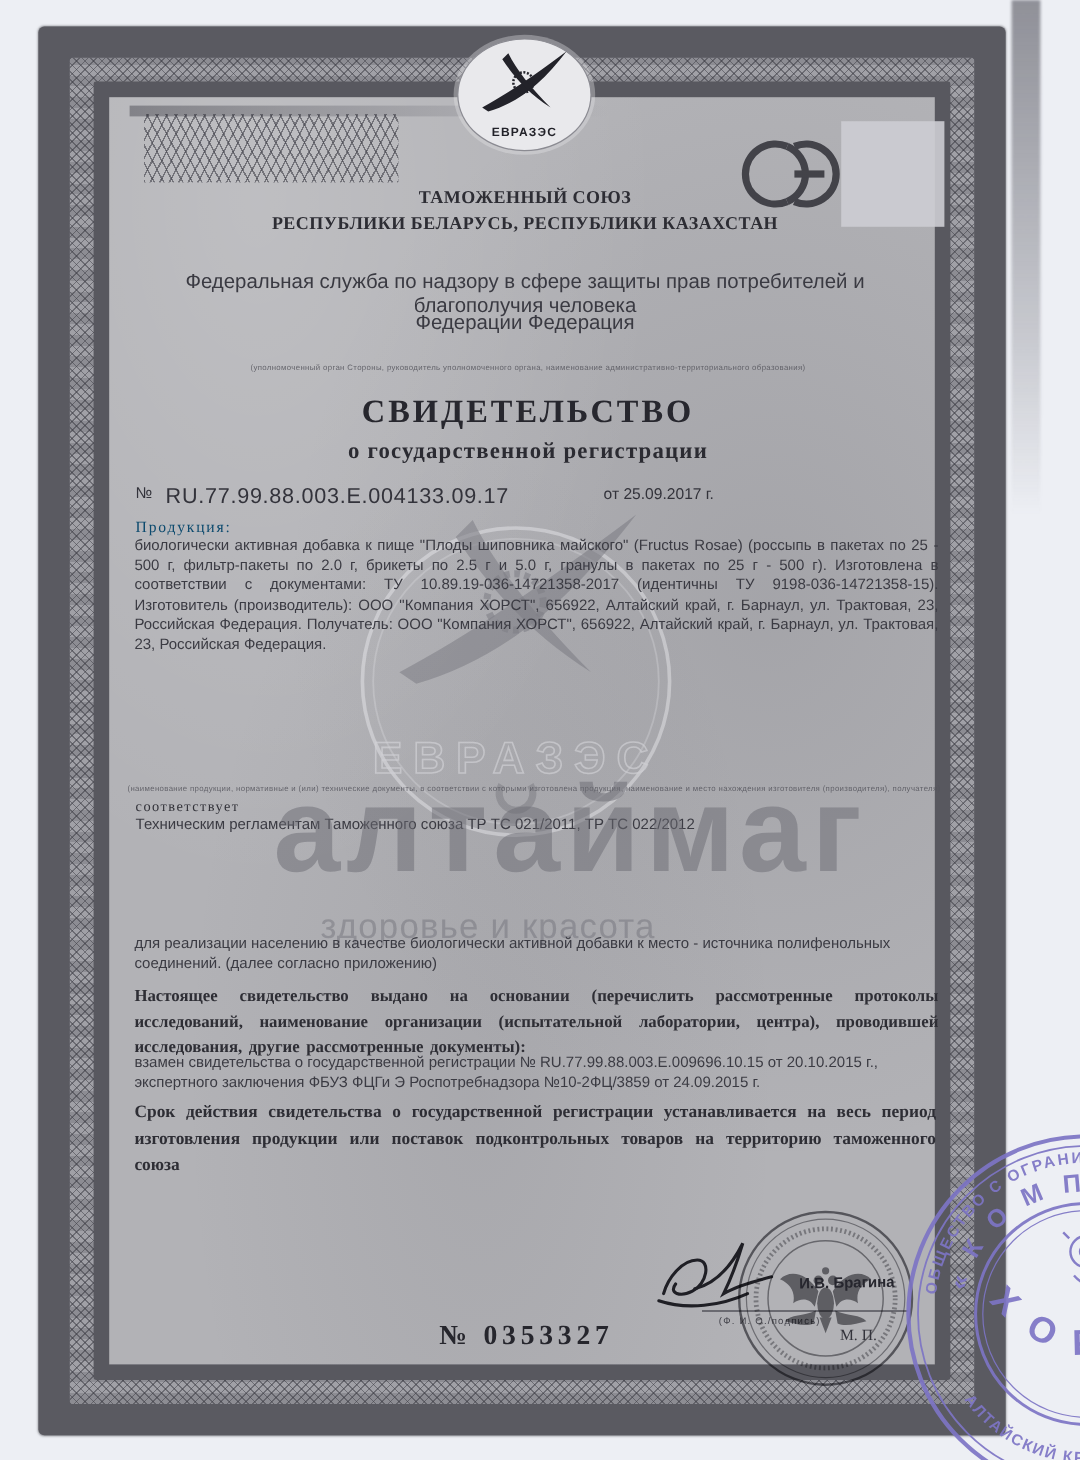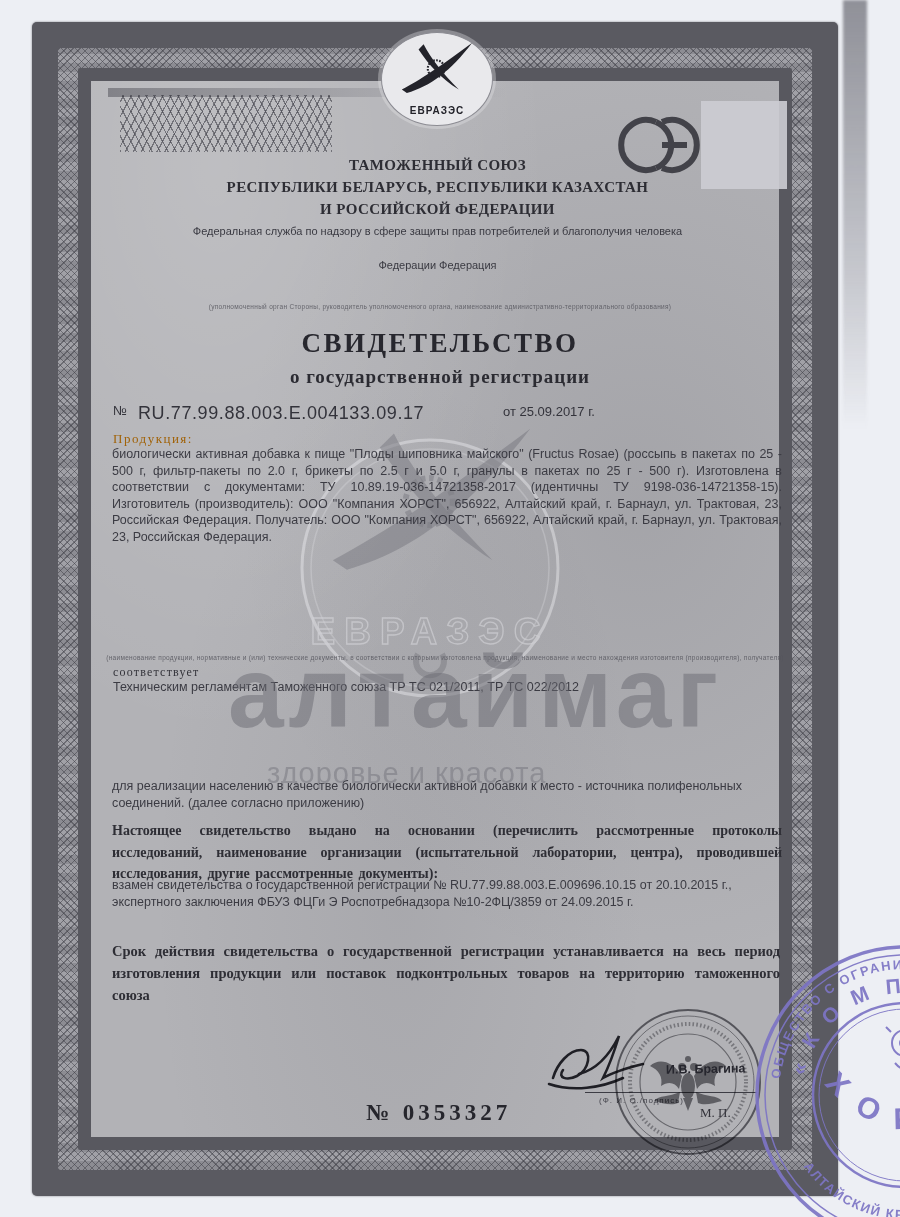--- a/index.html
+++ b/index.html
@@ -38,21 +38,21 @@
       radial-gradient(ellipse at 80% 40%, rgba(80,80,88,.14), transparent 52%),
       radial-gradient(ellipse at 45% 78%, rgba(82,82,90,.10), transparent 46%);
   }
 
   
   .abs{position:absolute;}
   .ser{font-family:"Liberation Serif", serif;}
   .san{font-family:"Liberation Sans", sans-serif;}
   .ctr{text-align:center;}
   .hdr-b{font-weight:bold;color:#2d2d34;font-size:15px;letter-spacing:.4px;}
-  .hdr-s{color:#3a3a42;font-size:11px;}
+  .hdr-s{color:#3a3a42;font-size:17px;}
   .fine{font-size:6.5px;color:#55555d;letter-spacing:.3px;opacity:.85;white-space:nowrap;}
   .just{text-align:justify;text-align-last:left;}
   .bserif{font-weight:bold;color:#2e2e35;font-size:14.5px;line-height:21px;}
   .body-sans{color:#3b3b43;font-size:12.5px;line-height:16.5px;}
 
   .mesh{
     position:absolute;left:120px;top:95px;width:212px;height:57px;
     background-image:
       repeating-linear-gradient(62deg, rgba(55,55,64,.65) 0 1.2px, transparent 1.2px 7px),
       repeating-linear-gradient(-62deg, rgba(55,55,64,.65) 0 1.2px, transparent 1.2px 7px);
@@ -131,21 +131,20 @@
       <path d="M 52,14 A 25 25 0 1 0 52,60"></path>
       <path d="M 52,14 A 25 25 0 0 1 52,60"></path>
       <path d="M 58,14 A 25 25 0 1 1 58,60"></path>
       <line x1="58" y1="37" x2="83" y2="37"></line>
     </g>
   </svg>
   <div class="patch"></div>
 
   <div class="abs ser ctr hdr-b" style="left:140px;top:157px;width:595px;">ТАМОЖЕННЫЙ СОЮЗ</div>
   <div class="abs ser ctr hdr-b" style="left:140px;top:179px;width:595px;">РЕСПУБЛИКИ БЕЛАРУСЬ, РЕСПУБЛИКИ КАЗАХСТАН</div>
-  <div class="abs ser ctr hdr-b" style="left:140px;top:201px;width:595px;">И РОССИЙСКОЙ ФЕДЕРАЦИИ</div>
   <div class="abs san ctr hdr-s" style="left:120px;top:225px;width:635px;">Федеральная служба по надзору в сфере защиты прав потребителей и благополучия человека</div>
   <div class="abs san ctr hdr-s" style="left:120px;top:259px;width:635px;">Федерации Федерация</div>
   <div class="abs ctr fine" style="left:110px;top:303px;width:660px;">(уполномоченный орган Стороны, руководитель уполномоченного органа, наименование административно-территориального образования)</div>
 
   <div class="abs ser ctr" style="left:200px;top:328px;width:480px;font-weight:bold;font-size:27px;letter-spacing:2.5px;color:#27272e;">СВИДЕТЕЛЬСТВО</div>
   <div class="abs ser ctr" style="left:200px;top:366px;width:480px;font-weight:bold;font-size:19px;letter-spacing:1px;color:#2b2b32;">о государственной регистрации</div>
 
   <div class="abs san" style="left:113px;top:403px;font-size:13px;color:#33333b;">№</div>
   <div class="abs san" style="left:138px;top:403px;font-size:18px;letter-spacing:.6px;color:#33333b;">RU.77.99.88.003.E.004133.09.17</div>
   <div class="abs san" style="left:503px;top:404px;font-size:13px;color:#33333b;">от 25.09.2017 г.</div>
@@ -155,36 +154,36 @@
     <circle cx="158" cy="150" r="119" fill="none" stroke="rgba(236,236,240,.45)" stroke-width="1.5"></circle>
     <g transform="translate(42,6) scale(2.35)" fill="rgba(92,92,101,.6)">
       <path d="M 8,58 C 30,46 52,32 92,2 C 66,36 42,54 14,62 Z"></path>
       <path d="M 34,4 C 42,20 56,38 76,58 C 54,44 40,28 28,10 Z"></path>
       <circle cx="49" cy="33" r="10" fill="none" stroke="rgba(92,92,101,.6)" stroke-width="2.5" stroke-dasharray="2 1.6"></circle>
     </g>
     <text x="158" y="226" text-anchor="middle" font-family="Liberation Sans, sans-serif" font-weight="bold" font-size="37" letter-spacing="9" fill="none" stroke="rgba(238,238,242,.7)" stroke-width="1.3">ЕВРАЗЭС</text>
     <path d="M 146,236 A 14 14 0 1 0 170,236" fill="none" stroke="rgba(92,92,101,.55)" stroke-width="6"></path>
   </svg>
 
-  <div class="abs ser" style="left:113px;top:431px;font-size:13px;letter-spacing:1.5px;color:#a16207;">Продукция:</div>
+  <div class="abs ser" style="left:113px;top:431px;font-size:13px;letter-spacing:1.5px;color:#0c4a6e;">Продукция:</div>
   <div class="abs san just body-sans" style="left:112px;top:446px;width:670px;">биологически активная добавка к пище "Плоды шиповника майского" (Fructus Rosae) (россыпь в пакетах по 25 - 500 г, фильтр-пакеты по 2.0 г, брикеты по 2.5 г и 5.0 г, гранулы в пакетах по 25 г - 500 г). Изготовлена в соответствии с документами: ТУ 10.89.19-036-14721358-2017 (идентичны ТУ 9198-036-14721358-15). Изготовитель (производитель): ООО "Компания ХОРСТ", 656922, Алтайский край, г. Барнаул, ул. Трактовая, 23, Российская Федерация. Получатель: ООО "Компания ХОРСТ", 656922, Алтайский край, г. Барнаул, ул. Трактовая, 23, Российская Федерация.</div>
   <div class="abs ctr fine" style="left:100px;top:654px;width:690px;">(наименование продукции, нормативные и (или) технические документы, в соответствии с которыми изготовлена продукция, наименование и место нахождения изготовителя (производителя), получателя)</div>
 
   <div class="abs ser" style="left:113px;top:665px;font-size:12px;letter-spacing:1.2px;color:#33333a;">соответствует</div>
   <div class="abs san body-sans" style="left:113px;top:679px;width:670px;">Техническим регламентам Таможенного союза ТР ТС 021/2011, ТР ТС 022/2012</div>
 
   <div class="wm-site">алтаймаг</div>
 
   <div class="wm-site-sub">здоровье и красота</div>
   <div class="abs san body-sans" style="left:112px;top:778px;width:655px;">для реализации населению в качестве биологически активной добавки к место - источника полифенольных соединений. (далее согласно приложению)</div>
 
   <div class="abs ser just bserif" style="left:112px;top:820px;width:670px;word-spacing:2px;font-size:14px;line-height:21.5px;">Настоящее свидетельство выдано на основании (перечислить рассмотренные протоколы исследований, наименование организации (испытательной лаборатории, центра), проводившей исследования, другие рассмотренные документы):</div>
   <div class="abs san body-sans" style="left:112px;top:877px;width:670px;line-height:17px;">взамен свидетельства о государственной регистрации № RU.77.99.88.003.Е.009696.10.15 от 20.10.2015 г., экспертного заключения ФБУЗ ФЦГи Э Роспотребнадзора №10-2ФЦ/3859 от 24.09.2015 г.</div>
 
-  <div class="abs ser just bserif" style="left:112px;top:916px;width:668px;word-spacing:3px;line-height:22px;margin-top:24px;">Срок действия свидетельства о государственной регистрации устанавливается на весь период изготовления продукции или поставок подконтрольных товаров на территорию таможенного союза</div>
+  <div class="abs ser just bserif" style="left:112px;top:916px;width:668px;word-spacing:3px;line-height:22px;">Срок действия свидетельства о государственной регистрации устанавливается на весь период изготовления продукции или поставок подконтрольных товаров на территорию таможенного союза</div>
 
 
   <svg class="sig-svg" width="135" height="78" viewBox="0 0 135 78">
     <g fill="none" stroke="#2c2c34" stroke-width="2.6" stroke-linecap="round">
       <path d="M 10,52 C 14,38 26,24 38,24 C 50,24 46,44 34,50 C 24,55 14,52 20,44"></path>
       <path d="M 36,48 C 52,44 66,30 76,10 C 70,30 64,44 60,52 C 70,46 84,42 100,38"></path>
       <path d="M 6,58 C 30,66 58,62 80,52"></path>
     </g>
   </svg>
 

